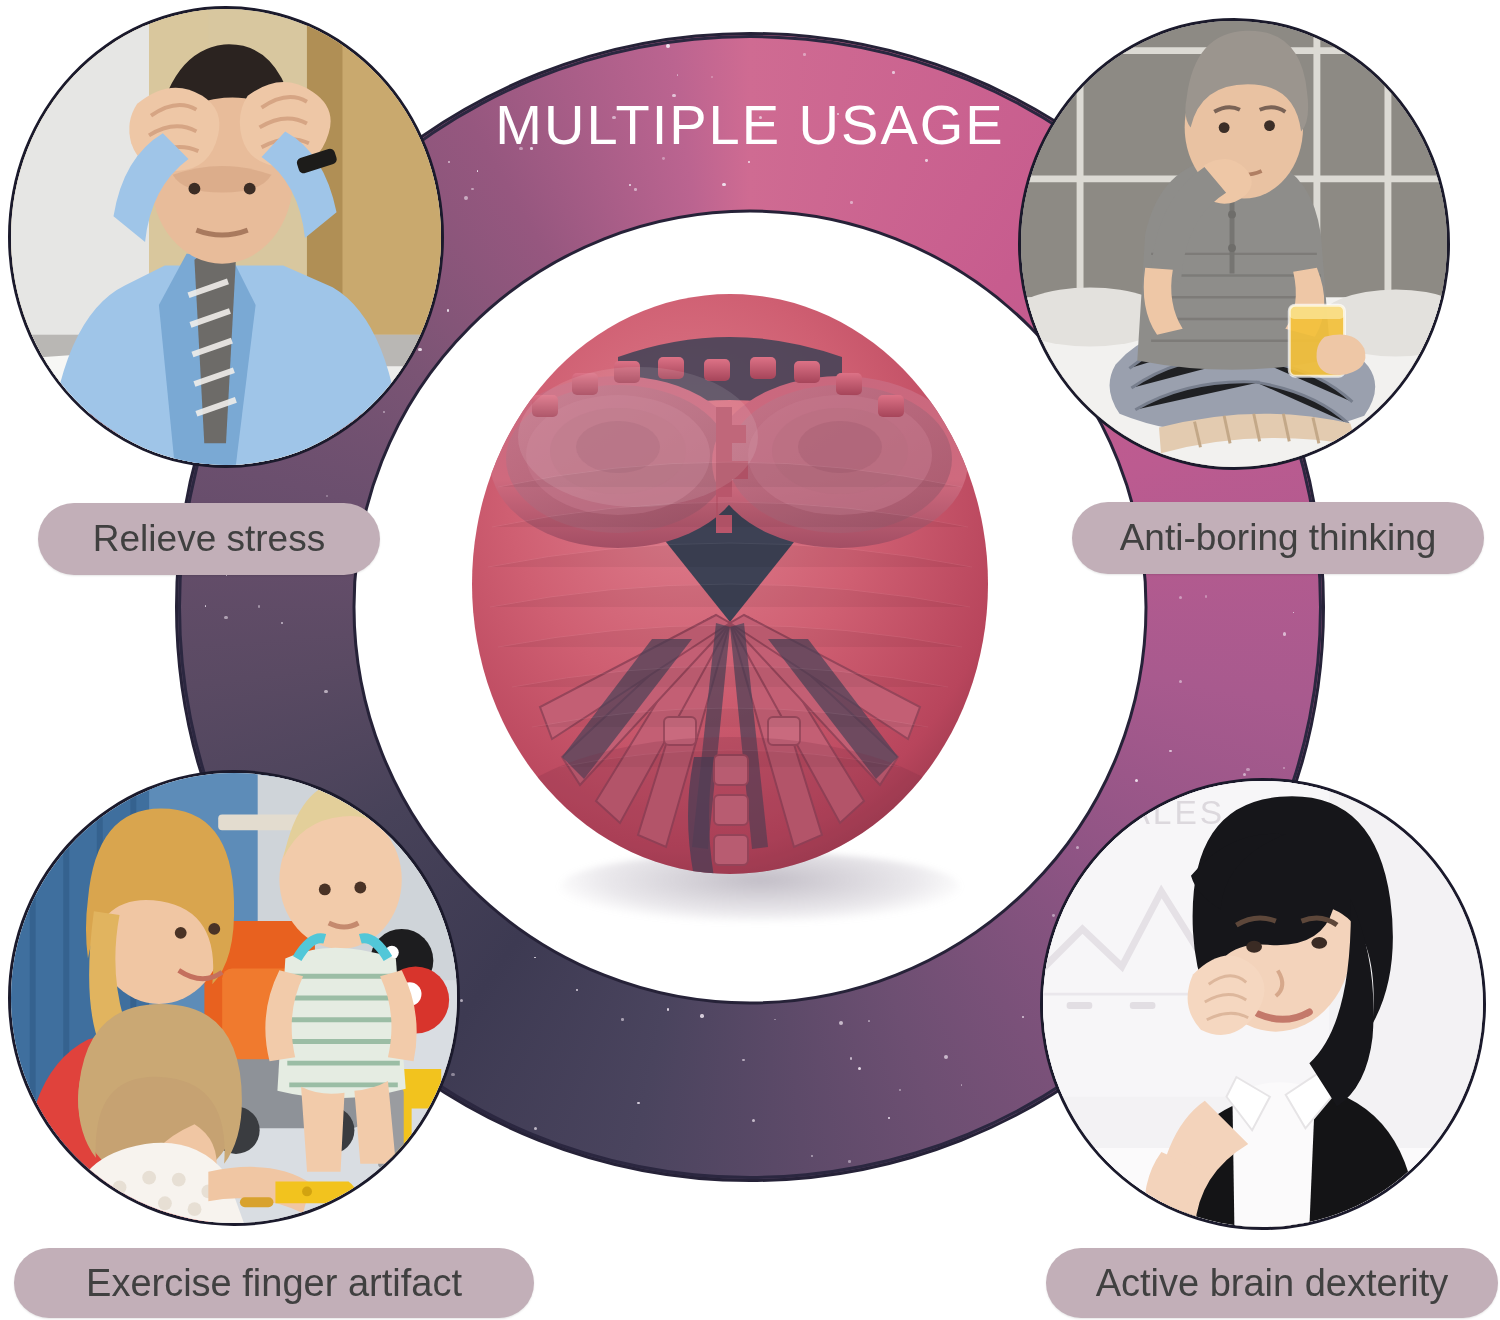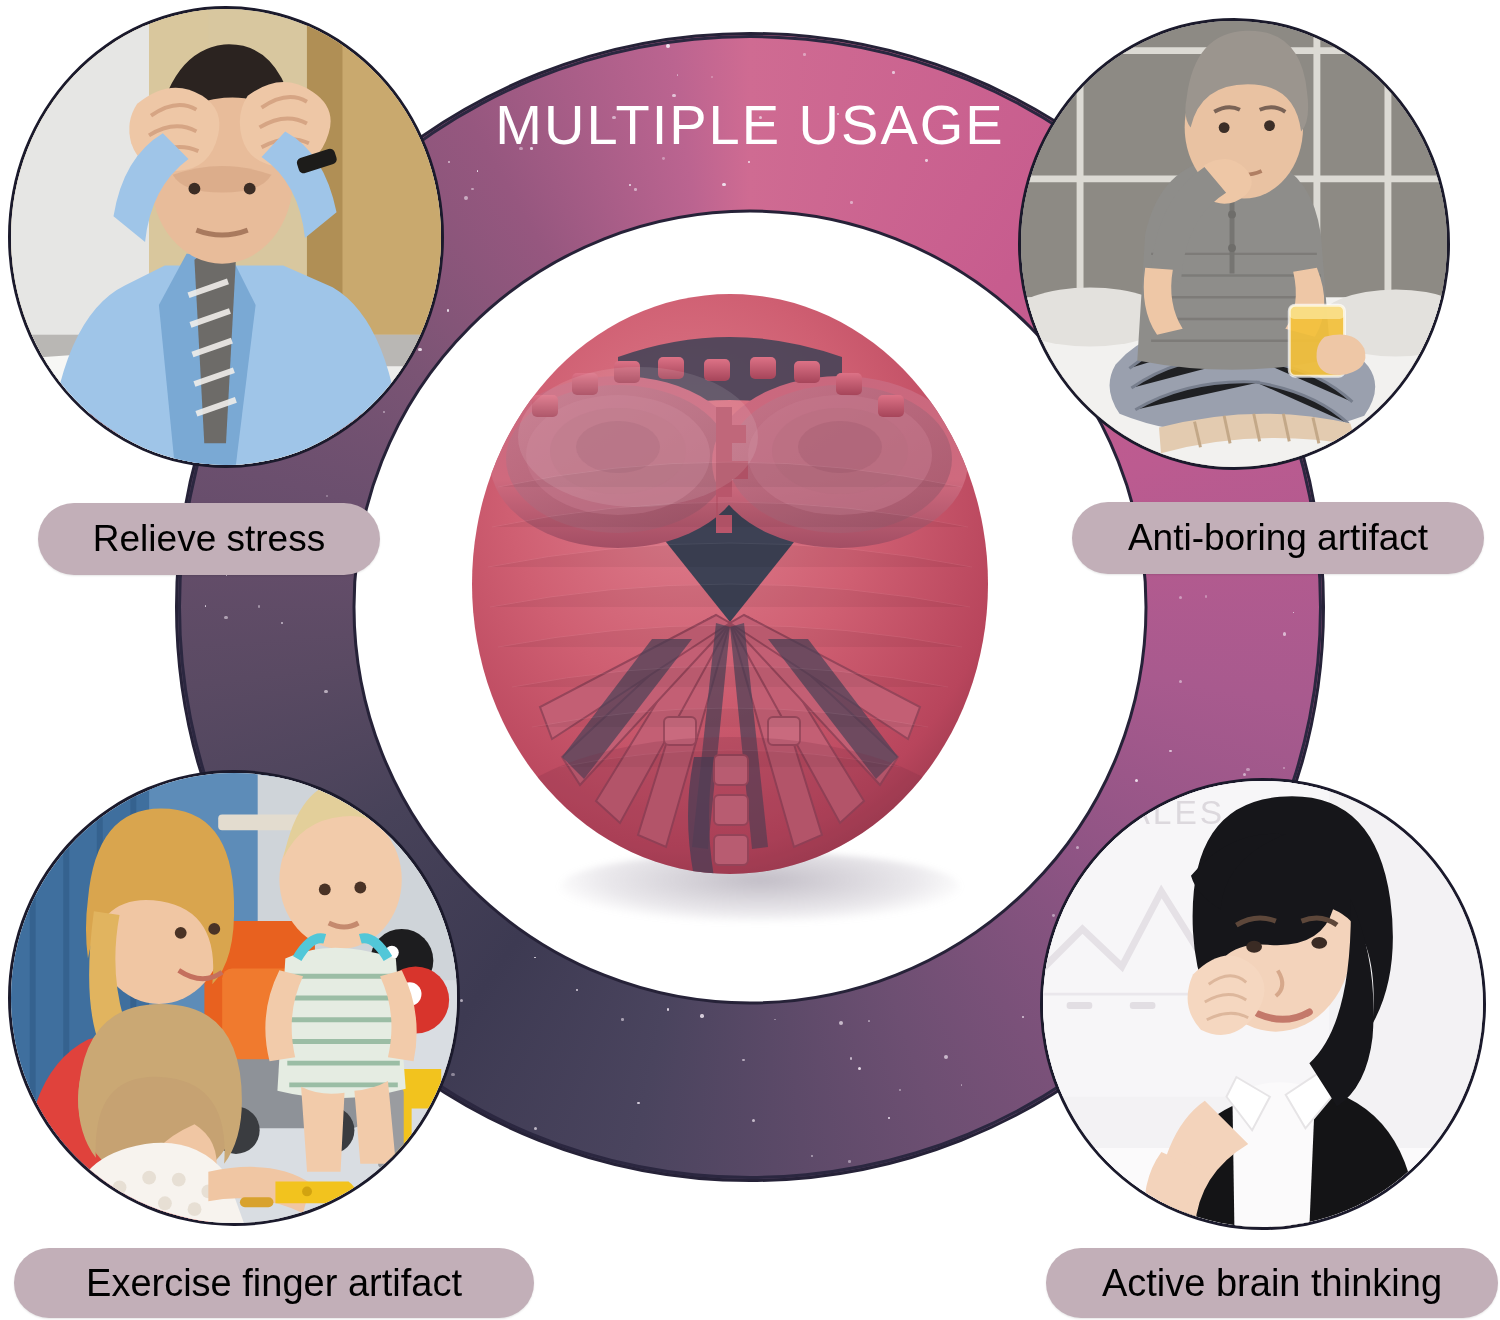--- a/index.html
+++ b/index.html
@@ -74,21 +74,21 @@
   .p-tl{left:8px;top:6px;width:436px;height:462px;}
   .p-tr{left:1018px;top:18px;width:432px;height:452px;}
   .p-bl{left:8px;top:770px;width:452px;height:456px;}
   .p-br{left:1040px;top:778px;width:446px;height:452px;}
 
   
   .pill{
     position:absolute;z-index:12;
     background:#c2afb8;border-radius:40px;
     display:flex;align-items:center;justify-content:center;
-    color:#000000;font-size:37px;font-weight:400;white-space:nowrap;
+    color:#404040;font-size:37px;font-weight:400;white-space:nowrap;
     padding:0 26px;box-sizing:border-box;
     box-shadow:0 1px 2px rgba(0,0,0,.10);
   }
   .pill-ts{left:38px;top:503px;width:342px;height:72px;}
   .pill-ab{left:1072px;top:502px;width:412px;height:72px;}
   .pill-fd{left:14px;top:1248px;width:520px;height:70px;font-size:38px;}
   .pill-bt{left:1046px;top:1248px;width:452px;height:70px;font-size:38px;}
 </style>
 </head>
 <body>
@@ -589,17 +589,17 @@
       <path d="M166 242 q24 -12 42 -2"></path>
     </g>
 
     <path d="M112 452 q6 -96 52 -128 l44 44 q-50 30 -54 84 z" fill="#f3d3bb"></path>
     <path d="M104 452 q-6 -46 16 -76 l50 22 q-28 24 -28 54 z" fill="#f3d3bb"></path>
   </svg>
 </div>
 
 <div class="pill pill-ts">Relieve stress</div>
 
-<div class="pill pill-ab">Anti-boring artifact</div>
+<div class="pill pill-ab">Anti-boring thinking</div>
 
 <div class="pill pill-fd">Exercise finger artifact</div>
 
-<div class="pill pill-bt">Active brain thinking</div>
+<div class="pill pill-bt">Active brain dexterity</div>
 
 </body></html>

